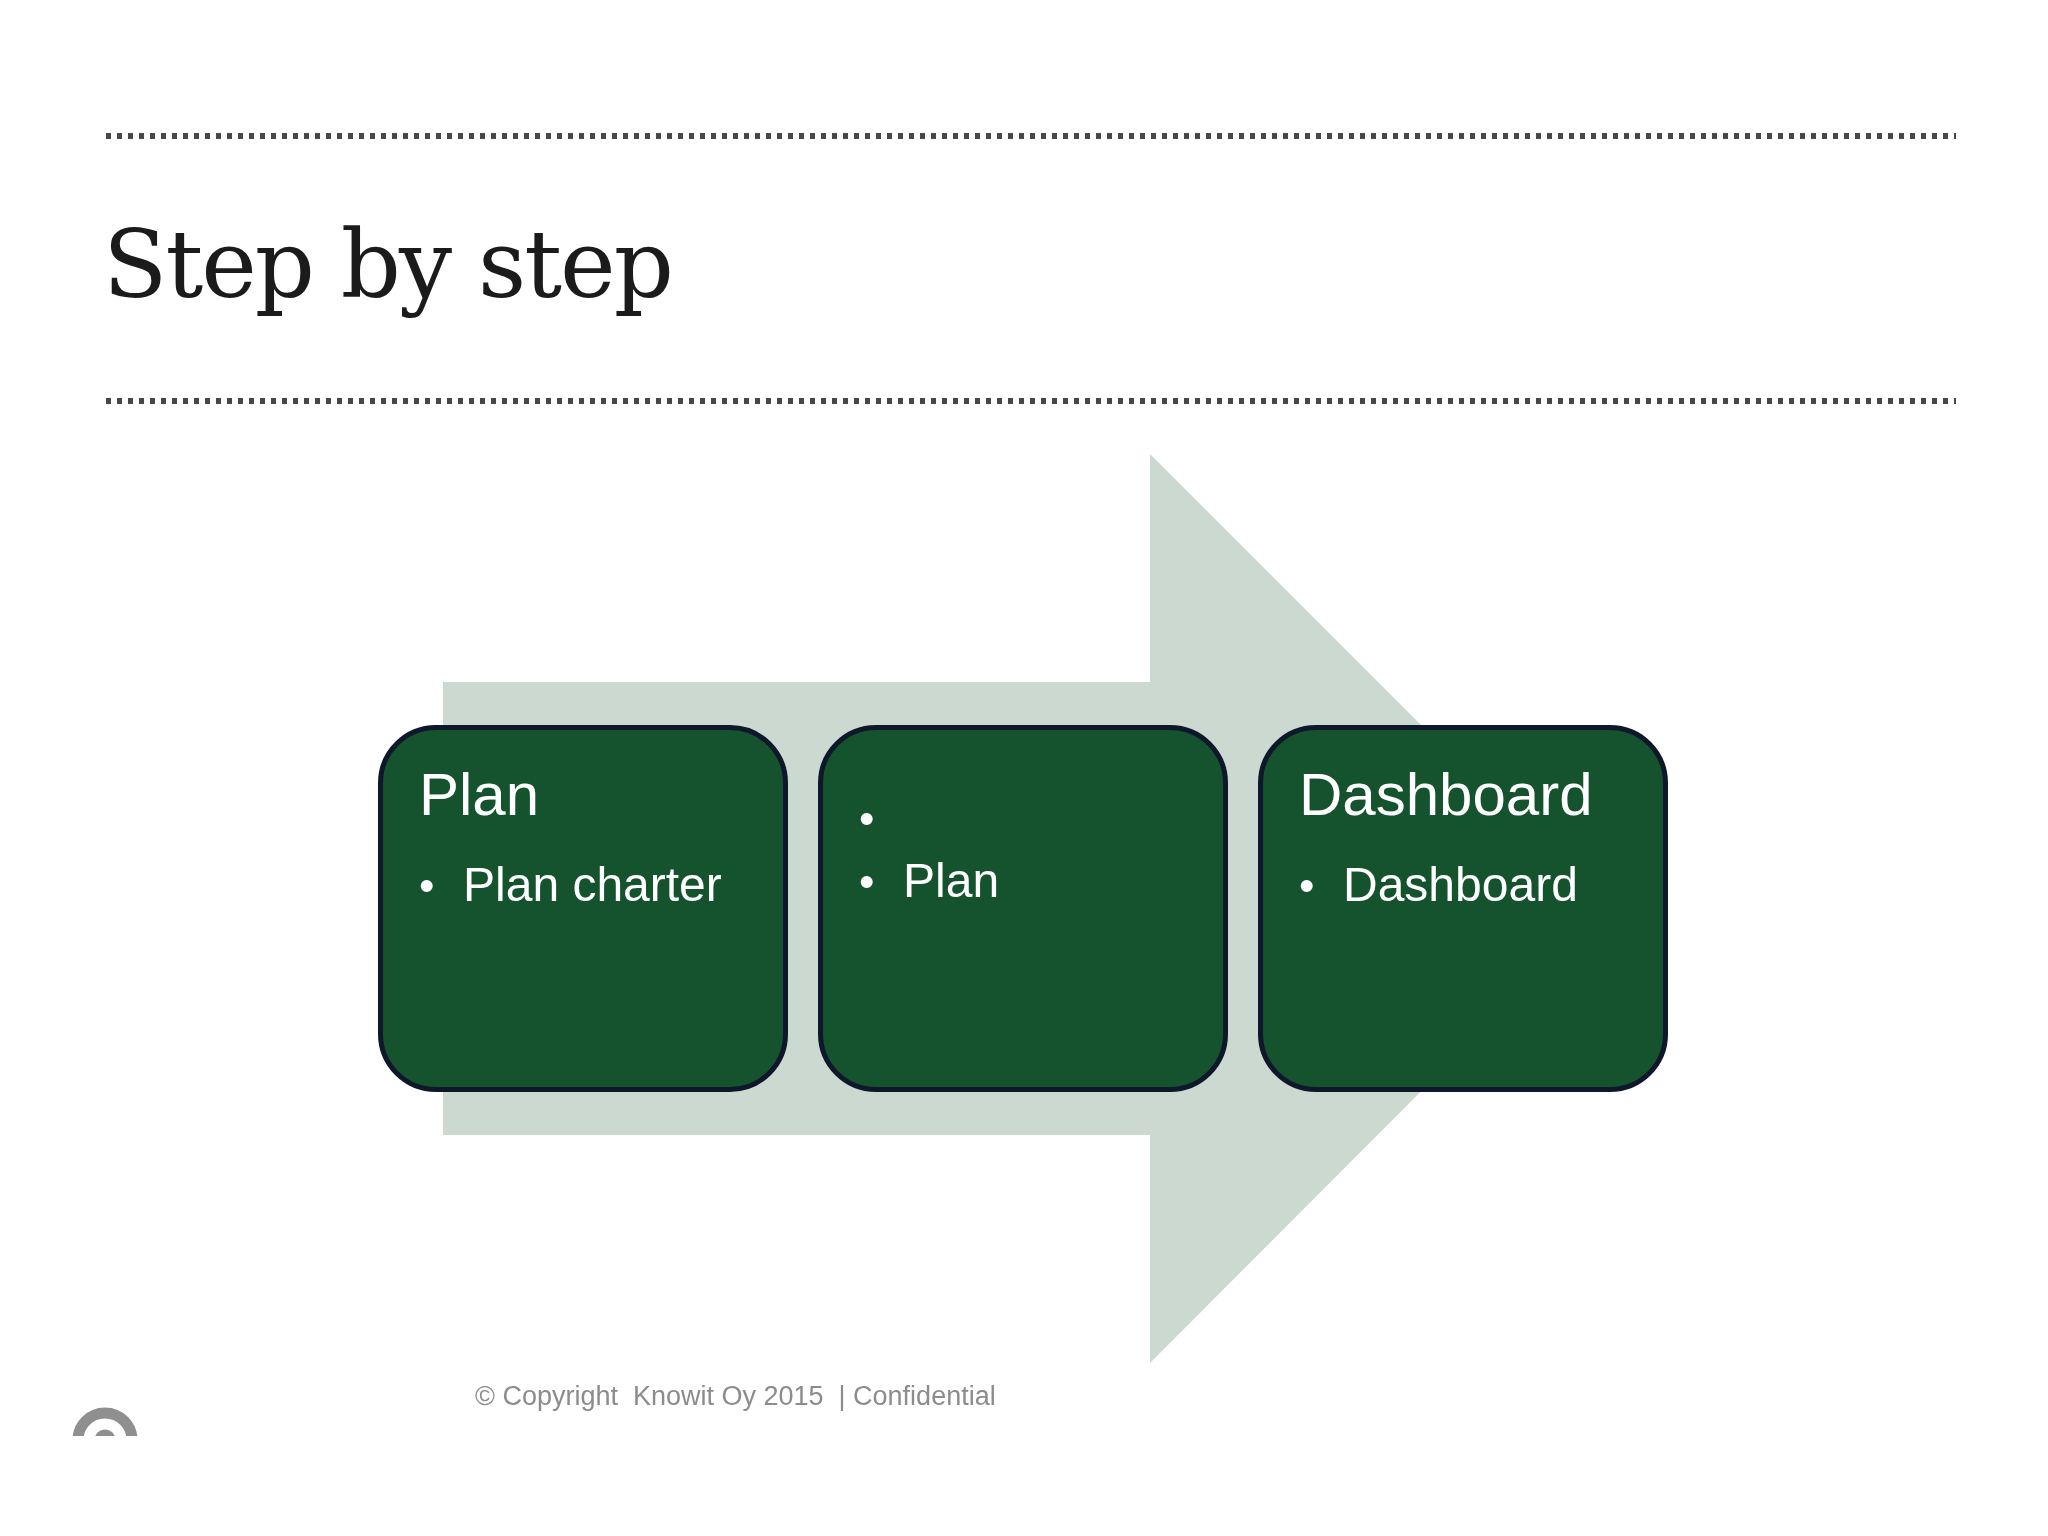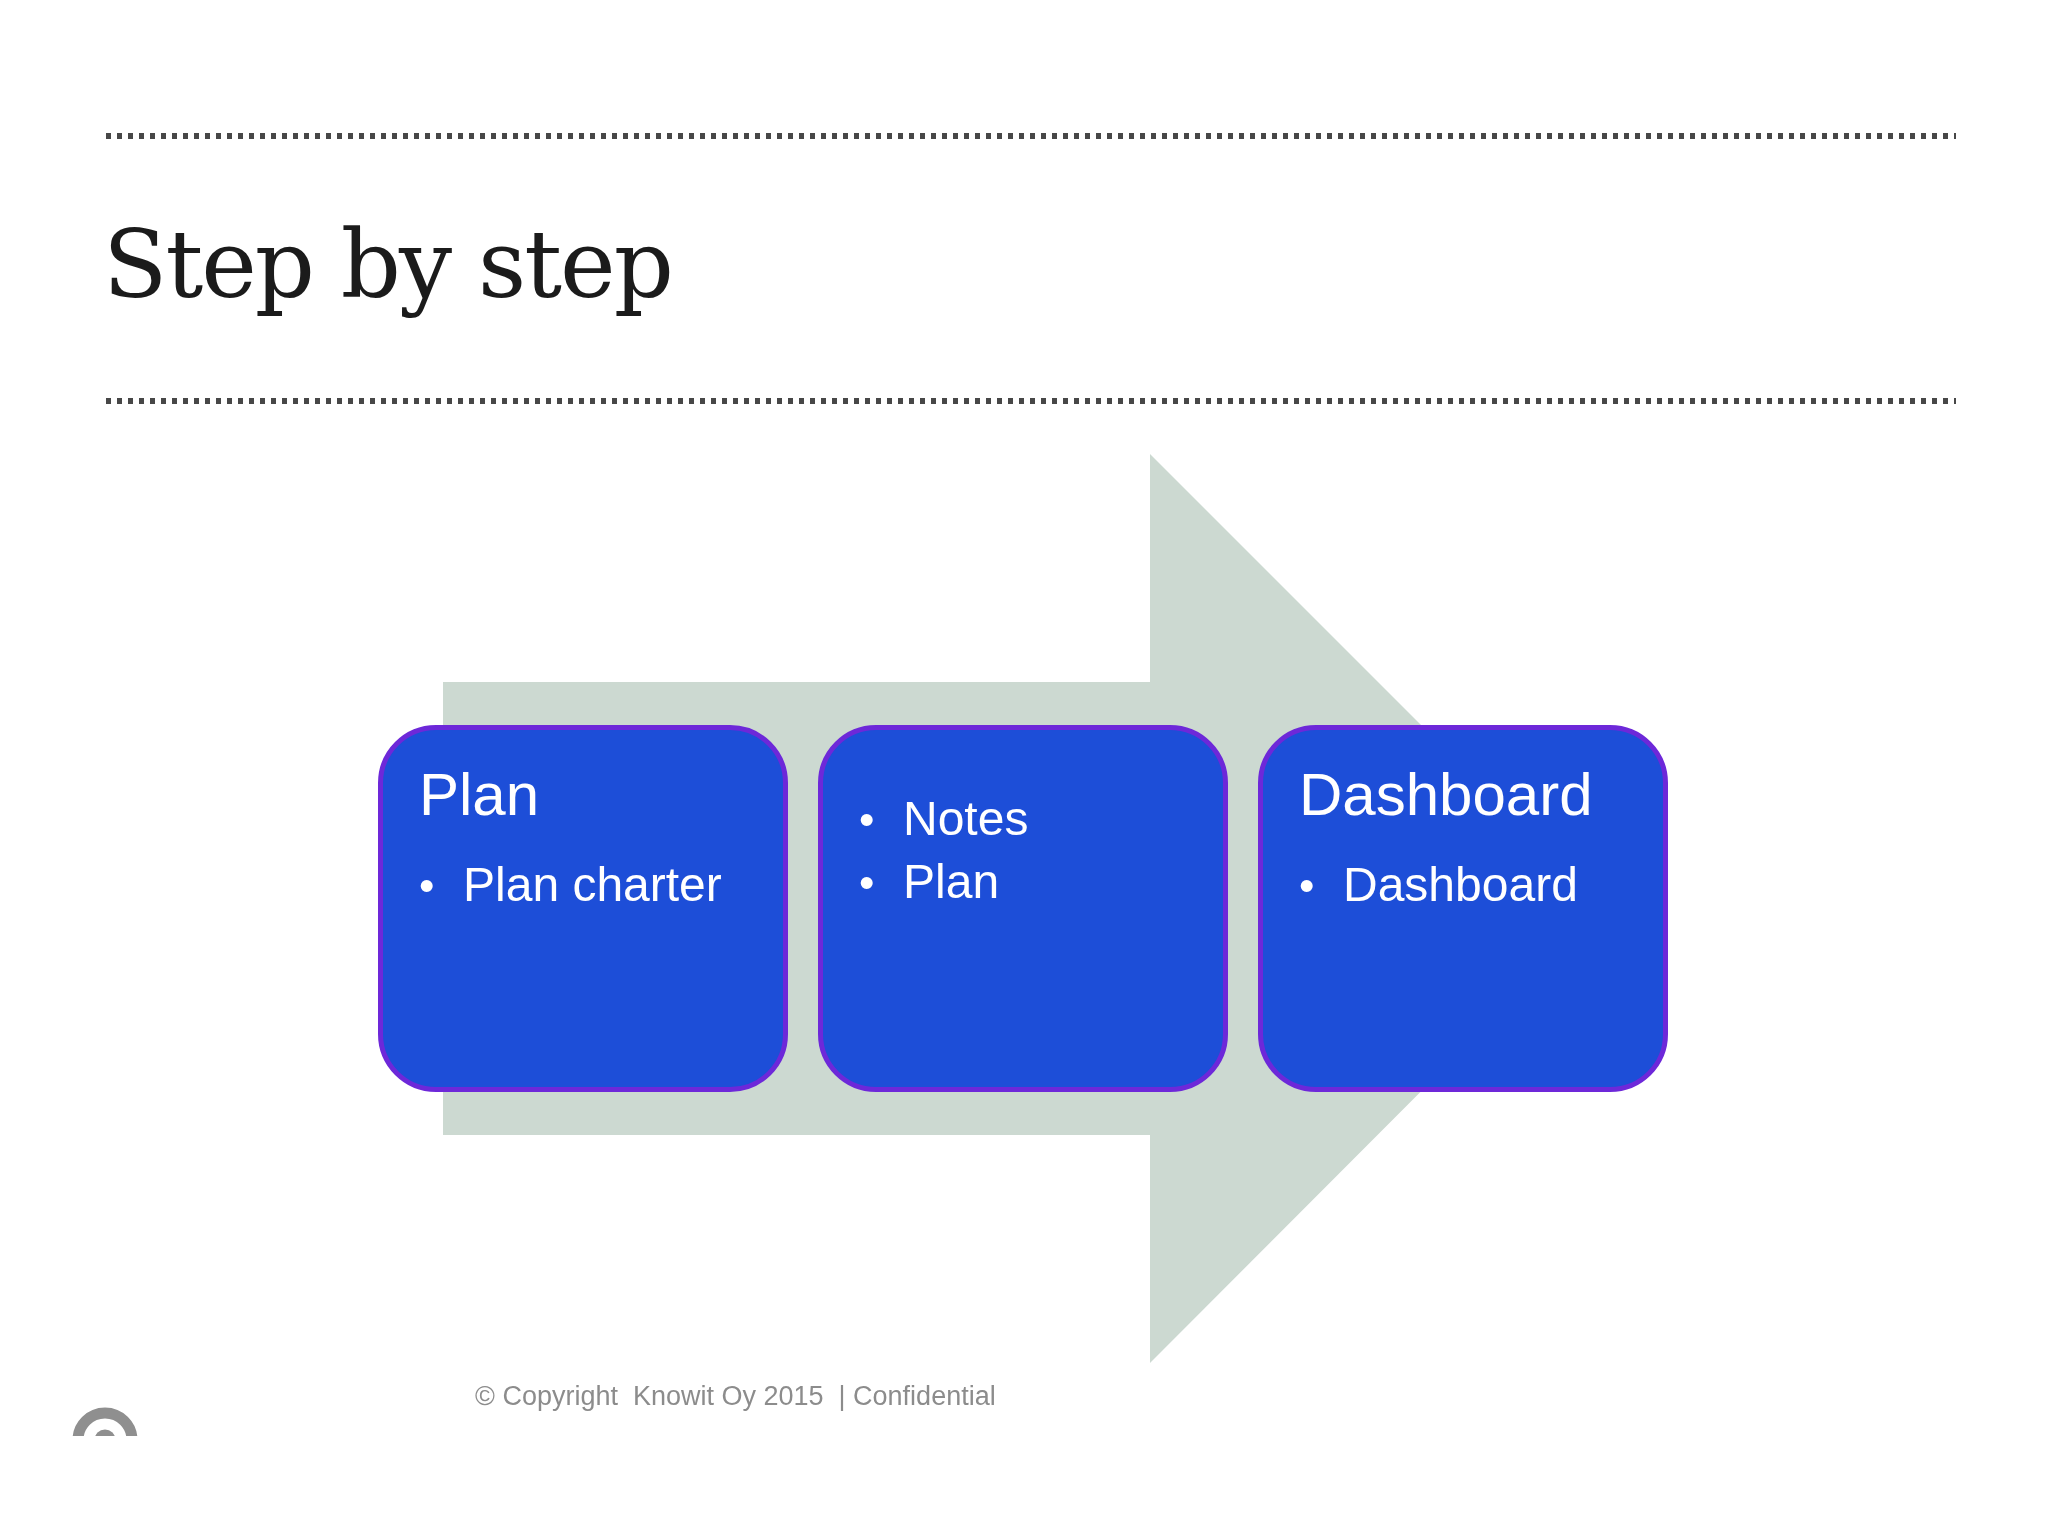--- a/index.html
+++ b/index.html
@@ -48,22 +48,22 @@
     width: 2048px; height: 1536px;
   }
 
   
   .step-box {
     position: absolute;
     top: 725px;
     width: 410px;
     height: 367px;
     box-sizing: border-box;
-    background: #1d4ed8;
-    border: 5px solid #6d28d9;
+    background: #14532d;
+    border: 5px solid #0f172a;
     border-radius: 58px;
     padding: 32px 28px 8px 36px;
     color: #ffffff;
   }
   .box-plan       { left: 378px; }
   .box-test       { left: 818px; }
   .box-debriefing { left: 1258px; }
 
   .step-heading {
     font-size: 60px;
@@ -127,21 +127,20 @@
         <span class="bullet-marker">•</span>
         <span class="bullet-text">Plan charter</span>
       </div>
     </div>
   </div>
 
   <div class="step-box box-test">
     <div class="bullets">
       <div class="bullet-row">
         <span class="bullet-marker">•</span>
-        <span class="bullet-text">Notes</span>
       </div>
       <div class="bullet-row">
         <span class="bullet-marker">•</span>
         <span class="bullet-text">Plan</span>
       </div>
     </div>
   </div>
 
   <div class="step-box box-debriefing">
     <div class="step-heading">Dashboard</div>

